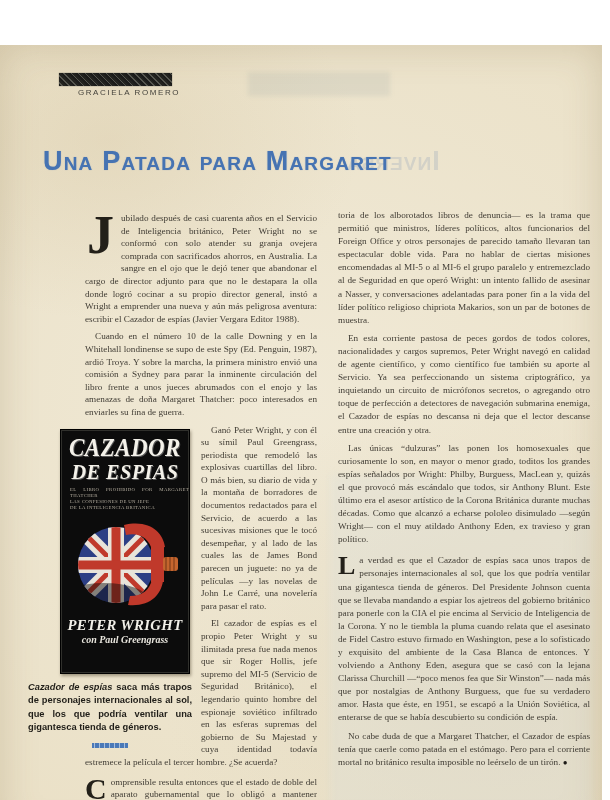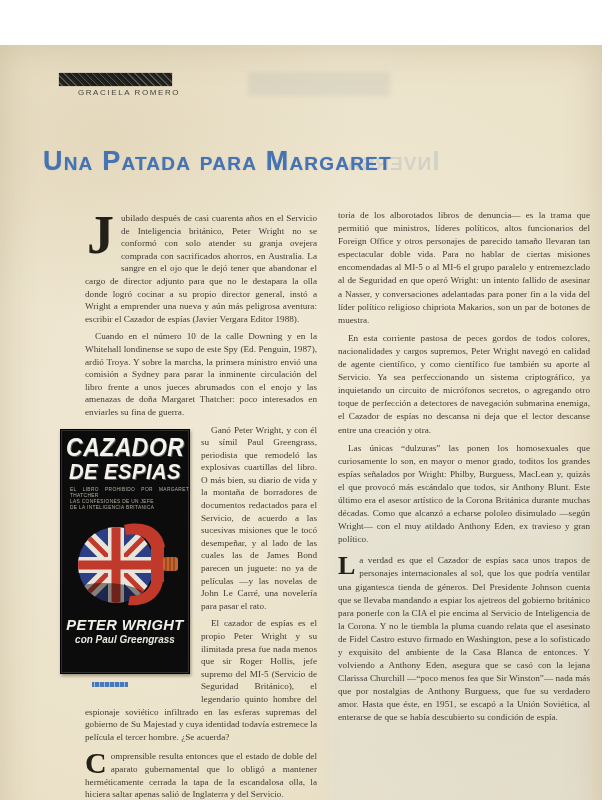--- a/index.html
+++ b/index.html
@@ -29,21 +29,21 @@
   .col p.nodent{text-indent:0;}
   .col-left{left:85px;top:167px;width:232px;font-size:9.2px;line-height:12.6px;}
   .col-right{left:338px;top:164px;width:252px;font-size:9.2px;line-height:13.1px;}
   .dropcap{float:left;font-weight:bold;color:#232019;}
   .dropcap-j{font-size:54px;line-height:40px;margin:3px 7px 10px 2px;}
   .dropcap-c{font-size:30px;line-height:24px;margin:1px 4px 0 0;}
   .dropcap-l{font-size:26px;line-height:21px;margin:1px 4px 0 0;}
   .figure{float:left;width:164px;margin:5px 9px 3px -57px;}
   .cover{margin-left:32px;width:128px;height:243px;background:#0c0c0c;border:1px solid #000;
     box-shadow:inset 0 0 0 1px #30302c, 1px 2px 3px rgba(40,30,10,.4);
-    font-family:Liberation Sans, sans-serif;color:#f1efe8;overflow:hidden;}
+    font-family:Liberation Serif, serif;color:#f1efe8;overflow:hidden;}
   .cover-title{margin-top:5px;text-align:center;font-style:italic;font-weight:bold;
     transform:scaleX(.92);letter-spacing:.5px;color:#f4f2ea;text-shadow:1px 1px 0 #555;}
   .cover-title .t1{font-size:25px;line-height:25px;display:block;}
   .cover-title .t2{font-size:22px;line-height:23px;display:block;}
   .cover-sub{margin:4px 0 0 9px;font-size:4.8px;line-height:6px;letter-spacing:.35px;color:#b6afa0;}
   .cover-art{display:block;margin:2px auto 0;}
   .cover-author{text-align:center;font-style:italic;font-weight:bold;font-size:15.5px;line-height:16px;letter-spacing:.4px;transform:scaleX(.95);}
   .cover-coauthor{text-align:center;font-style:italic;font-weight:bold;font-size:10.5px;line-height:13px;color:#e9e6de;transform:scaleX(.95);}
   .caption{margin-top:7px;font-family:"Liberation Sans",sans-serif;font-weight:bold;
     font-size:9.3px;line-height:13.5px;color:#201e19;text-align:justify;}
@@ -104,32 +104,34 @@
             </g>
             <path d="M58 12 C84 6 97 20 99 34 L86 37 C83 26 74 19 60 22 Z" fill="#c0392b"></path>
             <path d="M62 92 C84 94 95 82 97 68 L86 66 C84 77 76 83 64 83 Z" fill="#c0392b"></path>
             <rect x="85" y="33" width="13" height="36" fill="#c0392b"></rect>
             <rect x="97" y="44" width="15" height="14" rx="3" fill="#c4652e"></rect>
             <path d="M100 44 V58 M104 44 V58 M108 44 V58" stroke="#8a441d" stroke-width="1.4"></path>
           </svg>
           <div class="cover-author">PETER WRIGHT</div>
           <div class="cover-coauthor">con Paul Greengrass</div>
         </div>
+        <div class="caption"><span class="lead">Cazador de espías</span><span> saca más trapos de personajes internacionales al sol, que los que podría ventilar una gigantesca tienda de géneros.</span></div>
         <div class="divider-mark"></div>
       </div>
 
       <p>Ganó Peter Wright, y con él su símil Paul Greengrass, periodista que remodeló las explosivas cuartillas del libro. O más bien, su diario de vida y la montaña de borradores de documentos redactados para el Servicio, de acuerdo a las sucesivas misiones que le tocó desempeñar, y al lado de las cuales las de James Bond parecen un juguete: no ya de películas —y las novelas de John Le Carré, una novelería para pasar el rato.</p>
       <p>El cazador de espías es el propio Peter Wright y su ilimitada presa fue nada menos que sir Roger Hollis, jefe supremo del MI-5 (Servicio de Seguridad Británico), el legendario quinto hombre del espionaje soviético infiltrado en las esferas supremas del gobierno de Su Majestad y cuya identidad todavía estremece la película el tercer hombre. ¿Se acuerda?</p>
       <p class="nodent" style="clear:left;padding-top:2px;"><span class="dropcap dropcap-c">C</span><span>omprensible resulta entonces que el estado de doble del aparato gubernamental que lo obligó a mantener herméticamente cerrada la tapa de la escandalosa olla, la hiciera saltar apenas salió de Inglaterra y del Servicio.</span></p>
       <p>Lo que brota de allí adentro resulta impresionante. Y más impresionante aún —la que aparta la his-</p>
     </div>
 
     <div class="col col-right">
       <p class="nodent">toria de los alborotados libros de denuncia— es la trama que permitió que ministros, líderes políticos, altos funcionarios del Foreign Office y otros personajes de parecido tamaño llevaran tan espectacular doble vida. Para no hablar de ciertas misiones encomendadas al MI-5 o al MI-6 el grupo paralelo y entremezclado al de Seguridad en que operó Wright: un intento fallido de asesinar a Nasser, y conversaciones adelantadas para poner fin a la vida del líder político religioso chipriota Makarios, son un par de botones de muestra.</p>
       <p>En esta corriente pastosa de peces gordos de todos colores, nacionalidades y cargos supremos, Peter Wright navegó en calidad de agente científico, y como científico fue también su aporte al Servicio. Ya sea perfeccionando un sistema criptográfico, ya inquietando un circuito de micrófonos secretos, o agregando otro toque de perfección a detectores de navegación submarina enemiga, el Cazador de espías no descansa ni deja que el lector descanse entre una creación y otra.</p>
       <p>Las únicas “dulzuras” las ponen los homosexuales que curiosamente lo son, en mayor o menor grado, toditos los grandes espías señalados por Wright: Philby, Burguess, MacLean y, quizás el que provocó más escándalo que todos, sir Anthony Blunt. Este último era el asesor artístico de la Corona Británica durante muchas décadas. Como que alcanzó a echarse pololeo disimulado —según Wright— con el muy atildado Anthony Eden, ex travieso y gran político.</p>
       <p class="nodent" style="padding-top:3px;"><span class="dropcap dropcap-l">L</span><span>a verdad es que el Cazador de espías saca unos trapos de personajes internacionales al sol, que los que podría ventilar una gigantesca tienda de géneros. Del Presidente Johnson cuenta que se llevaba mandando a espiar los ajetreos del gobierno británico para ponerle con la CIA el pie encima al Servicio de Inteligencia de la Corona. Y no le tiembla la pluma cuando relata que el asesinato de Fidel Castro estuvo firmado en Washington, pese a lo sofisticado y exquisito del ambiente de la Casa Blanca de entonces. Y volviendo a Anthony Eden, asegura que se casó con la lejana Clarissa Churchill —“poco menos fea que Sir Winston”— nada más que por nostalgias de Anthony Burguess, que fue su verdadero amor. Hasta que éste, en 1951, se escapó a la Unión Soviética, al enterarse de que se había descubierto su condición de espía.</span></p>
+      <p><span>No cabe duda de que a Margaret Thatcher, el Cazador de espías tenía que caerle como patada en el estómago. Pero para el corriente mortal no británico resulta imposible no leérselo de un tirón. </span><span class="end-mark">●</span></p>
     </div>
 
   </div>
   <div class="edge-right"></div>
   <div class="edge-bottom"></div>
 </div>
 
 </body></html>

